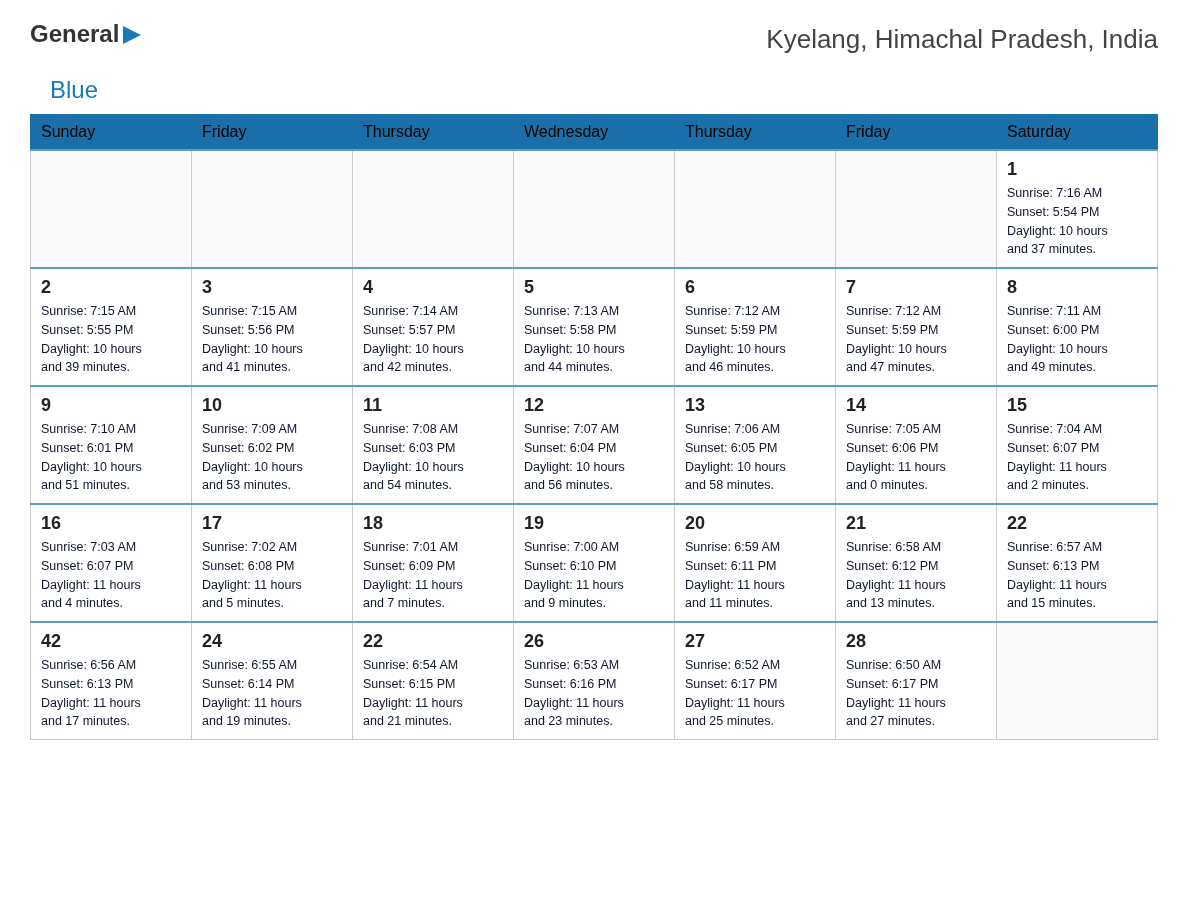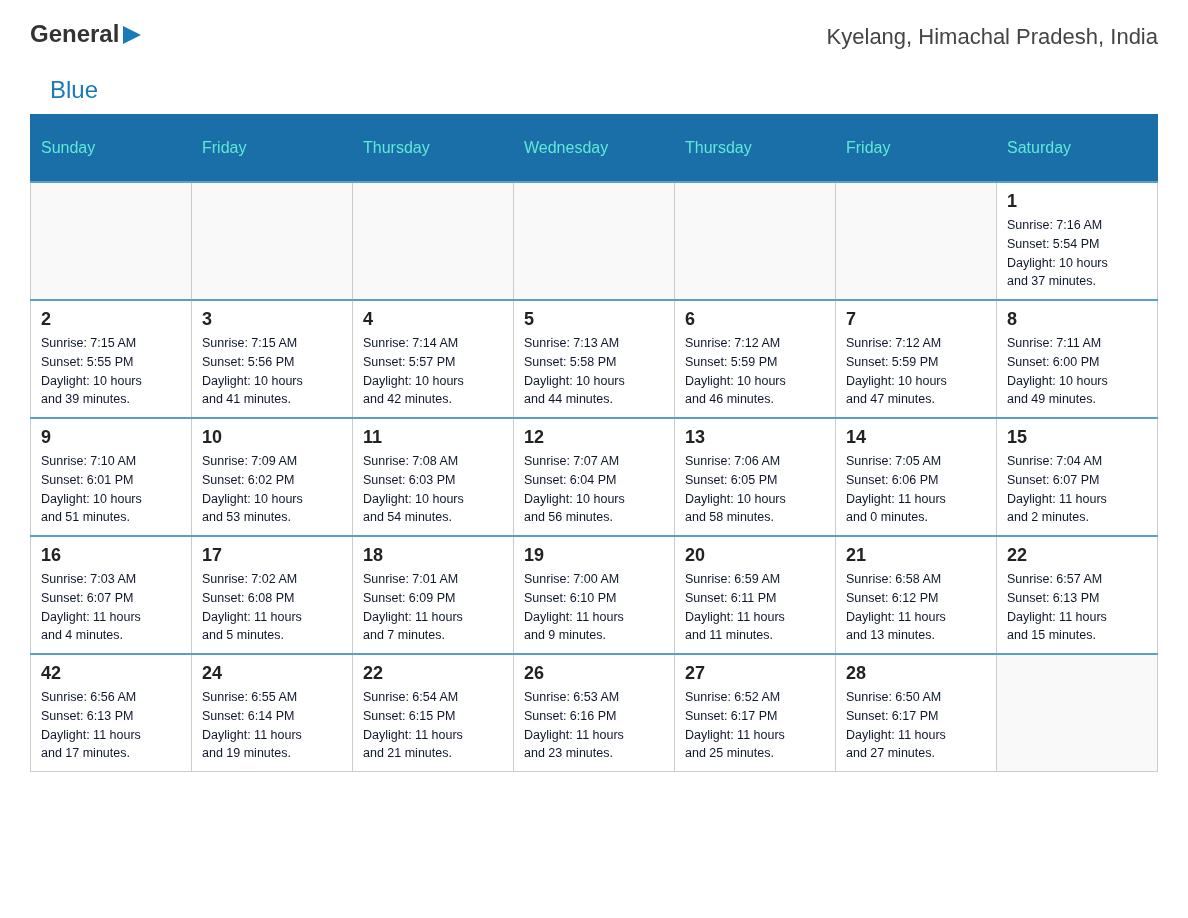--- a/index.html
+++ b/index.html
@@ -19,35 +19,35 @@
     .title-area {
       text-align: right;
     }
     .main-title {
       font-size: 52px;
       font-weight: bold;
       color: #222;
       line-height: 1.1;
     }
     .subtitle {
-      font-size: 22px;
+      font-size: 26px;
       color: #444;
       margin-top: 4px;
     }
     .calendar {
       width: 100%;
       border-collapse: collapse;
       margin-top: 10px;
     }
     .calendar th {
       background-color: #1a6fa8;
-      color: #5eead4;
+      color: #000000;
       font-size: 16px;
       font-weight: normal;
-      padding: 24px 10px;
+      padding: 8px 10px;
       text-align: left;
       border: 1px solid #1a6fa8;
     }
     .calendar td {
       vertical-align: top;
       padding: 8px 10px;
       border: 1px solid #ccc;
       width: calc(100% / 7);
       min-height: 100px;
       font-size: 13px;

